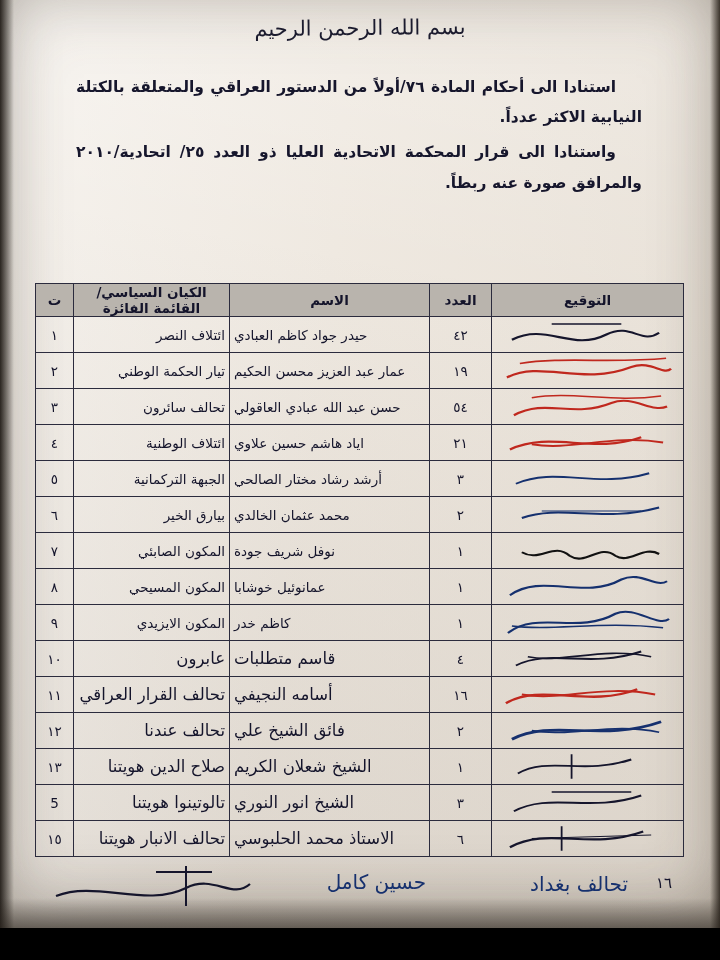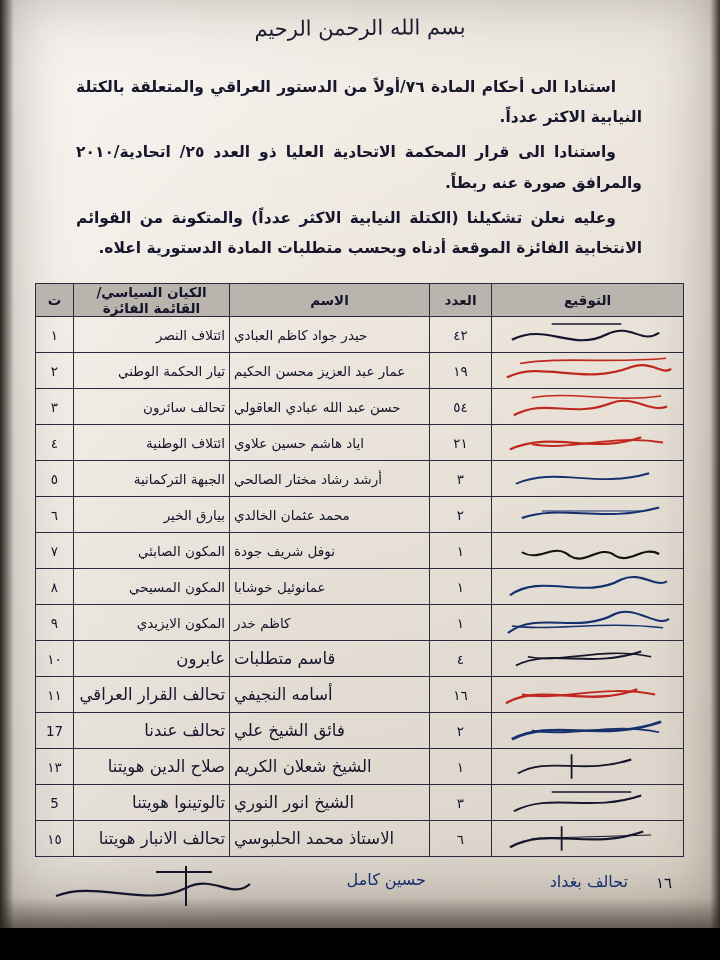--- a/index.html
+++ b/index.html
@@ -109,21 +109,21 @@
   col.c-idx { width: 38px; }
 
   td.c-idx, td.c-count { text-align: center; }
   td.c-name { text-align: left; }
   td.c-entity { text-align: right; padding-right: 8px; }
 
   
   .hand {
     font-family: "DejaVu Sans", sans-serif;
     color: #16306e;
-    font-size: 16px;
+    font-size: 20px;
   }
   .hand-blue { color: #1a3a86; margin-left: 33px; }
 
   td.c-entity.hand, td.c-name.hand {
     font-size: 16.5px;
     letter-spacing: 0.5px;
   }
 
   
   .sig {
@@ -160,21 +160,20 @@
 <div class="page">
   <div class="dark-edge-left"></div>
   <div class="dark-edge-right"></div>
   <div class="dark-edge-bottom"></div>
 
   <div class="basmala">بسم الله الرحمن الرحيم</div>
 
   <div class="body-text">
     <p>استنادا الى أحكام المادة ٧٦/أولاً من الدستور العراقي والمتعلقة بالكتلة النيابية الاكثر عدداً.</p>
     <p>واستنادا الى قرار المحكمة الاتحادية العليا ذو العدد ٢٥/ اتحادية/٢٠١٠ والمرافق صورة عنه ربطاً.</p>
-    <p>وعليه نعلن تشكيلنا (الكتلة النيابية الاكثر عدداً) والمتكونة من القوائم الانتخابية الفائزة الموقعة أدناه وبحسب متطلبات المادة الدستورية اعلاه.</p>
   </div>
 
   <table class="winners">
     <colgroup>
       <col class="c-sig">
         <col class="c-count">
         <col class="c-name">
         <col class="c-entity">
         <col class="c-idx">
     </colgroup>
@@ -344,21 +343,21 @@
             <span class="sig">
               <svg viewBox="0 0 192 40" preserveAspectRatio="none">
                 <path d="M20 30 C60 6, 110 34, 170 10" fill="none" stroke="#16306e" stroke-width="3"></path>
                 <path d="M40 20 C80 28, 120 10, 168 22" fill="none" stroke="#16306e" stroke-width="2"></path>
               </svg>
             </span>
           </td>
           <td class="c-count hand hand-blue">٢</td>
           <td class="c-name hand hand-blue">فائق الشيخ علي</td>
           <td class="c-entity hand hand-blue">تحالف عندنا</td>
-          <td class="c-idx">17</td>
+          <td class="c-idx">١٢</td>
         </tr>
         <tr>
           <td>
             <span class="sig">
               <svg viewBox="0 0 192 40" preserveAspectRatio="none">
                 <path d="M26 28 C56 8, 92 30, 140 12" fill="none" stroke="#15152c" stroke-width="2.2"></path>
                 <path d="M80 6 L80 34" stroke="#15152c" stroke-width="1.8" fill="none"></path>
               </svg>
             </span>
           </td>

